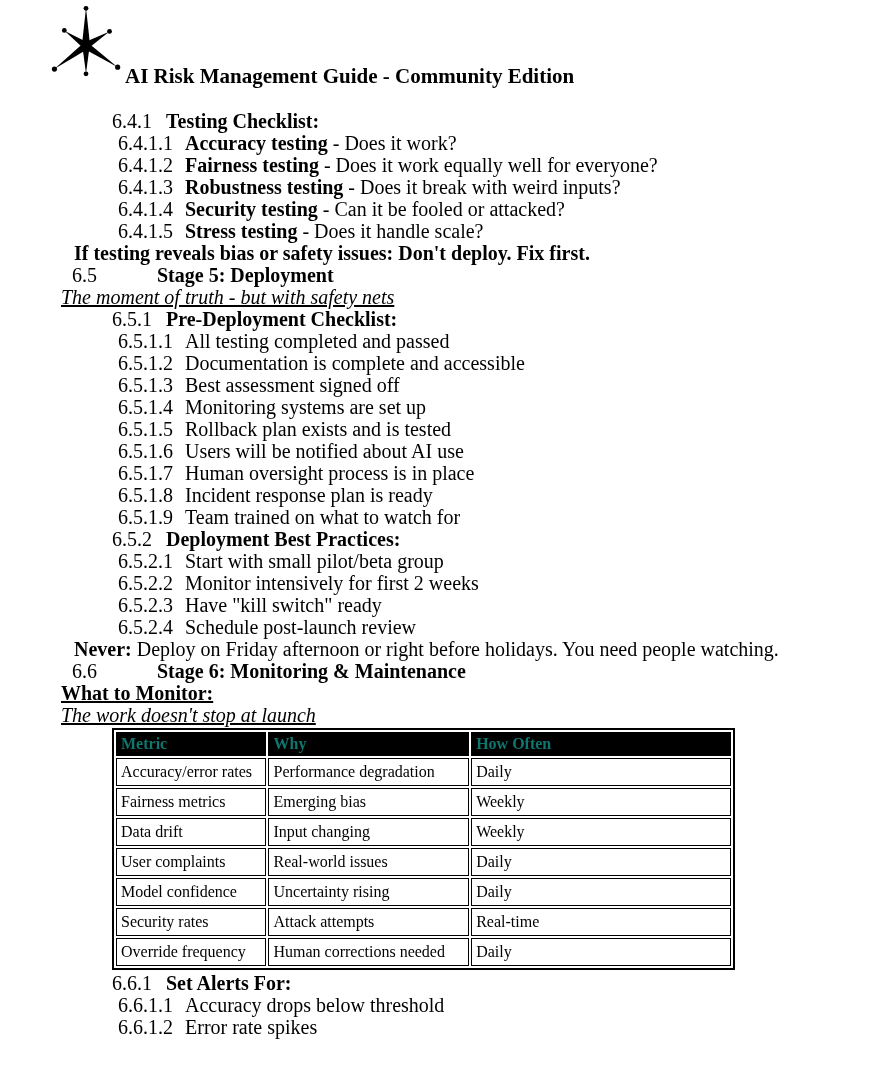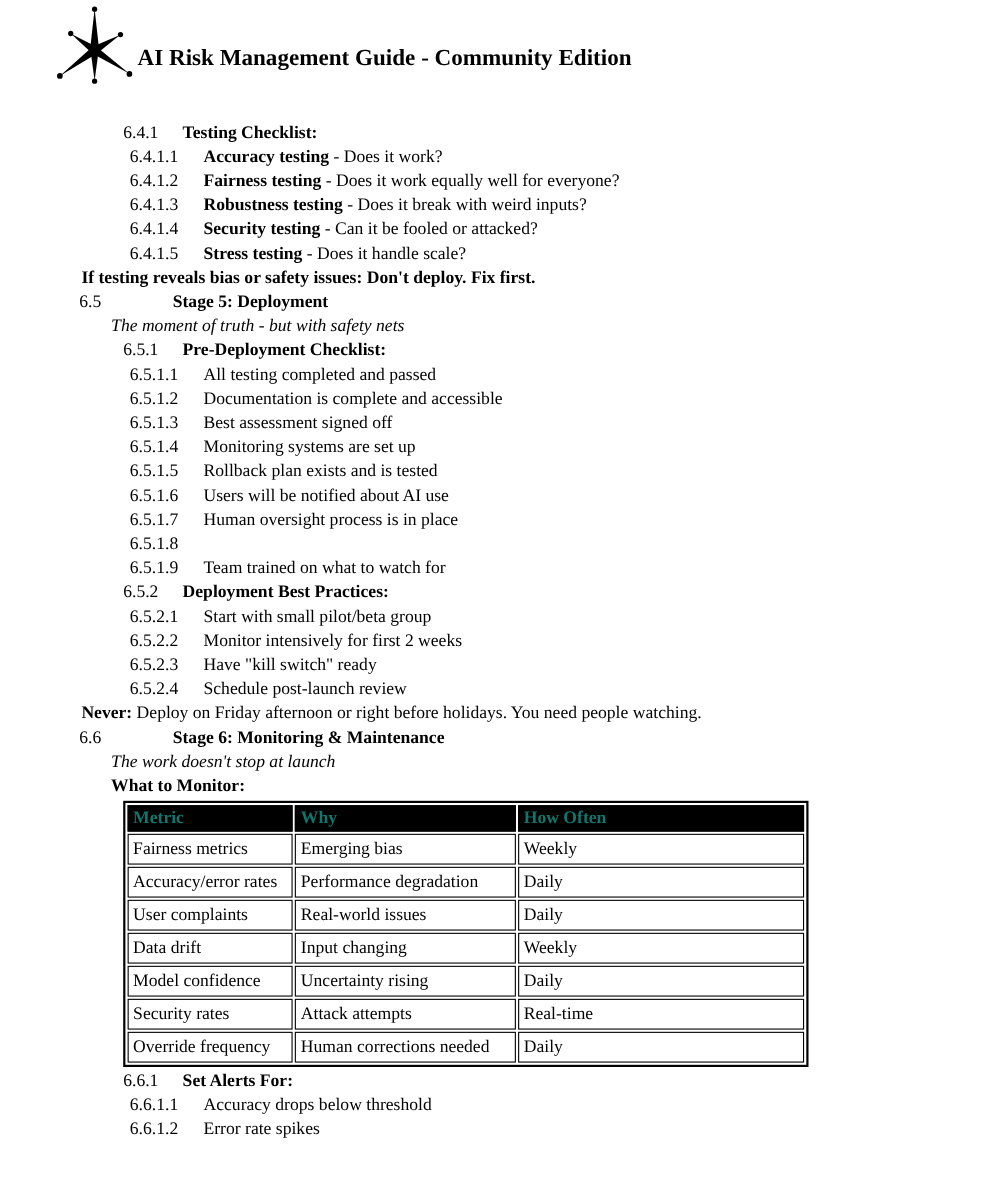--- a/index.html
+++ b/index.html
@@ -5,29 +5,29 @@
   html,body { margin:0; padding:0; }
   body {
     width:895px; height:1079px; overflow:hidden;
     background:#ffffff; color:#000000;
     font-family:"Liberation Serif","DejaVu Serif",serif;
   }
   .page { position:relative; width:895px; height:1079px; }
   
   .doc-header { display:flex; align-items:flex-start; height:80px; padding-left:50px; }
   .logo { width:72px; height:76px; margin-top:4px; flex:none; }
-  .doc-title { font-size:21px; line-height:25px; font-weight:bold; margin:40px 0 0 3px; white-space:nowrap; }
+  .doc-title { font-size:21px; line-height:25px; font-weight:bold; margin:64px 0 0 3px; white-space:nowrap; }
   
   .doc-body { padding-top:30px; }
-  .row { display:flex; font-size:16px; line-height:22px; white-space:nowrap; }
+  .row { display:flex; font-size:20px; line-height:22px; white-space:nowrap; }
   .num { flex:none; }
   .lvl2 { padding-left:72px;gap:44px; }  .lvl2 .num { width:41px; }
   .lvl3 { padding-left:112px; } .lvl3 .num { width:54px; }
   .lvl4 { padding-left:118px; } .lvl4 .num { width:67px; }
-  .note2 { padding-left:101px; }
+  .note2 { padding-left:61px;text-decoration:underline; }
   .note3 { padding-left:74px; }
   .txt b { font-weight:bold; }
   .txt i { font-style:italic; }
   
   table.monitor {
     border-collapse:separate; border-spacing:2px; border:2px solid #000;
     table-layout:fixed; width:623px; margin:2px 0 2px 112px;
   }
   table.monitor th, table.monitor td {
     box-sizing:border-box; border:1px solid #000;
@@ -123,20 +123,21 @@
       <div class="row lvl4">
         <span class="num">6.5.1.6</span>
         <span class="txt"><span>Users will be notified about AI use</span></span>
       </div>
       <div class="row lvl4">
         <span class="num">6.5.1.7</span>
         <span class="txt"><span>Human oversight process is in place</span></span>
       </div>
       <div class="row lvl4">
         <span class="num">6.5.1.8</span>
+        <span class="txt"><span>Incident response plan is ready</span></span>
       </div>
       <div class="row lvl4">
         <span class="num">6.5.1.9</span>
         <span class="txt"><span>Team trained on what to watch for</span></span>
       </div>
       <div class="row lvl3">
         <span class="num">6.5.2</span>
         <span class="txt"><b>Deployment Best Practices:</b></span>
       </div>
       <div class="row lvl4">
@@ -156,58 +157,58 @@
         <span class="txt"><span>Schedule post-launch review</span></span>
       </div>
       <div class="row note3">
         <span class="txt"><b>Never:</b><span> Deploy on Friday afternoon or right before holidays. You need people watching.</span></span>
       </div>
       <div class="row lvl2">
         <span class="num">6.6</span>
         <span class="txt"><b>Stage 6: Monitoring &amp; Maintenance</b></span>
       </div>
       <div class="row note2">
+        <span class="txt"><b>What to Monitor:</b></span>
+      </div>
+      <div class="row note2">
         <span class="txt"><i>The work doesn't stop at launch</i></span>
-      </div>
-      <div class="row note2">
-        <span class="txt"><b>What to Monitor:</b></span>
       </div>
       <table class="monitor">
         <colgroup>
           <col class="c1">
           <col class="c2">
           <col class="c3">
         </colgroup>
         <thead>
           <tr>
             <th>Metric</th>
             <th>Why</th>
             <th>How Often</th>
           </tr>
         </thead>
         <tbody>
           <tr>
+            <td>Accuracy/error rates</td>
+            <td>Performance degradation</td>
+            <td>Daily</td>
+          </tr>
+          <tr>
             <td>Fairness metrics</td>
             <td>Emerging bias</td>
             <td>Weekly</td>
           </tr>
           <tr>
-            <td>Accuracy/error rates</td>
-            <td>Performance degradation</td>
-            <td>Daily</td>
-          </tr>
-          <tr>
-            <td>User complaints</td>
-            <td>Real-world issues</td>
-            <td>Daily</td>
-          </tr>
-          <tr>
             <td>Data drift</td>
             <td>Input changing</td>
             <td>Weekly</td>
+          </tr>
+          <tr>
+            <td>User complaints</td>
+            <td>Real-world issues</td>
+            <td>Daily</td>
           </tr>
           <tr>
             <td>Model confidence</td>
             <td>Uncertainty rising</td>
             <td>Daily</td>
           </tr>
           <tr>
             <td>Security rates</td>
             <td>Attack attempts</td>
             <td>Real-time</td>

